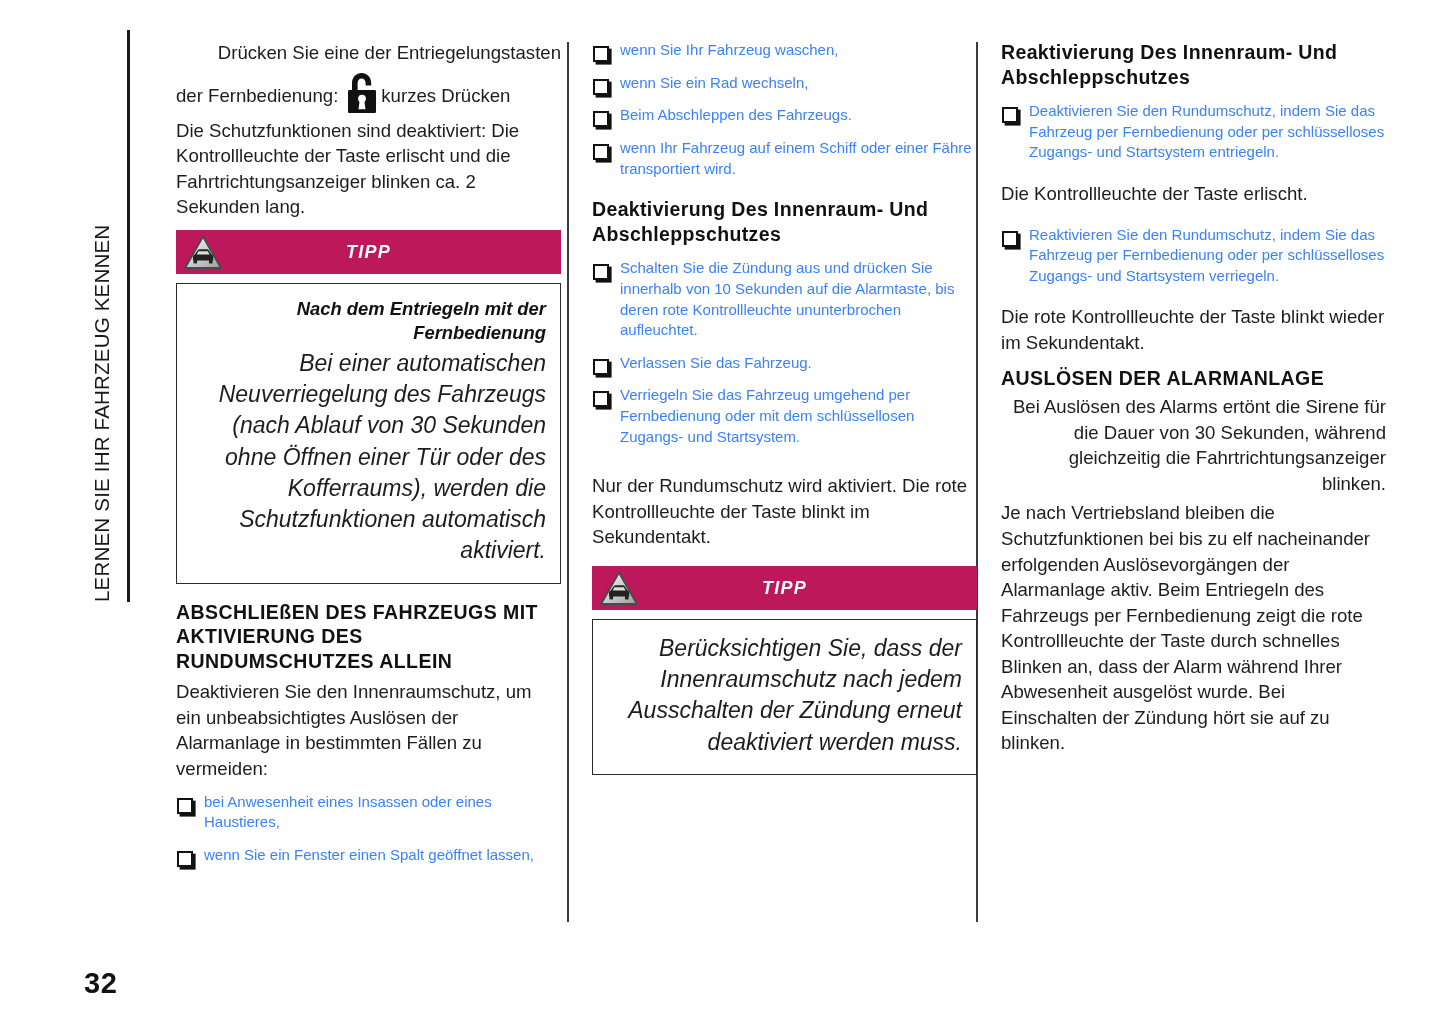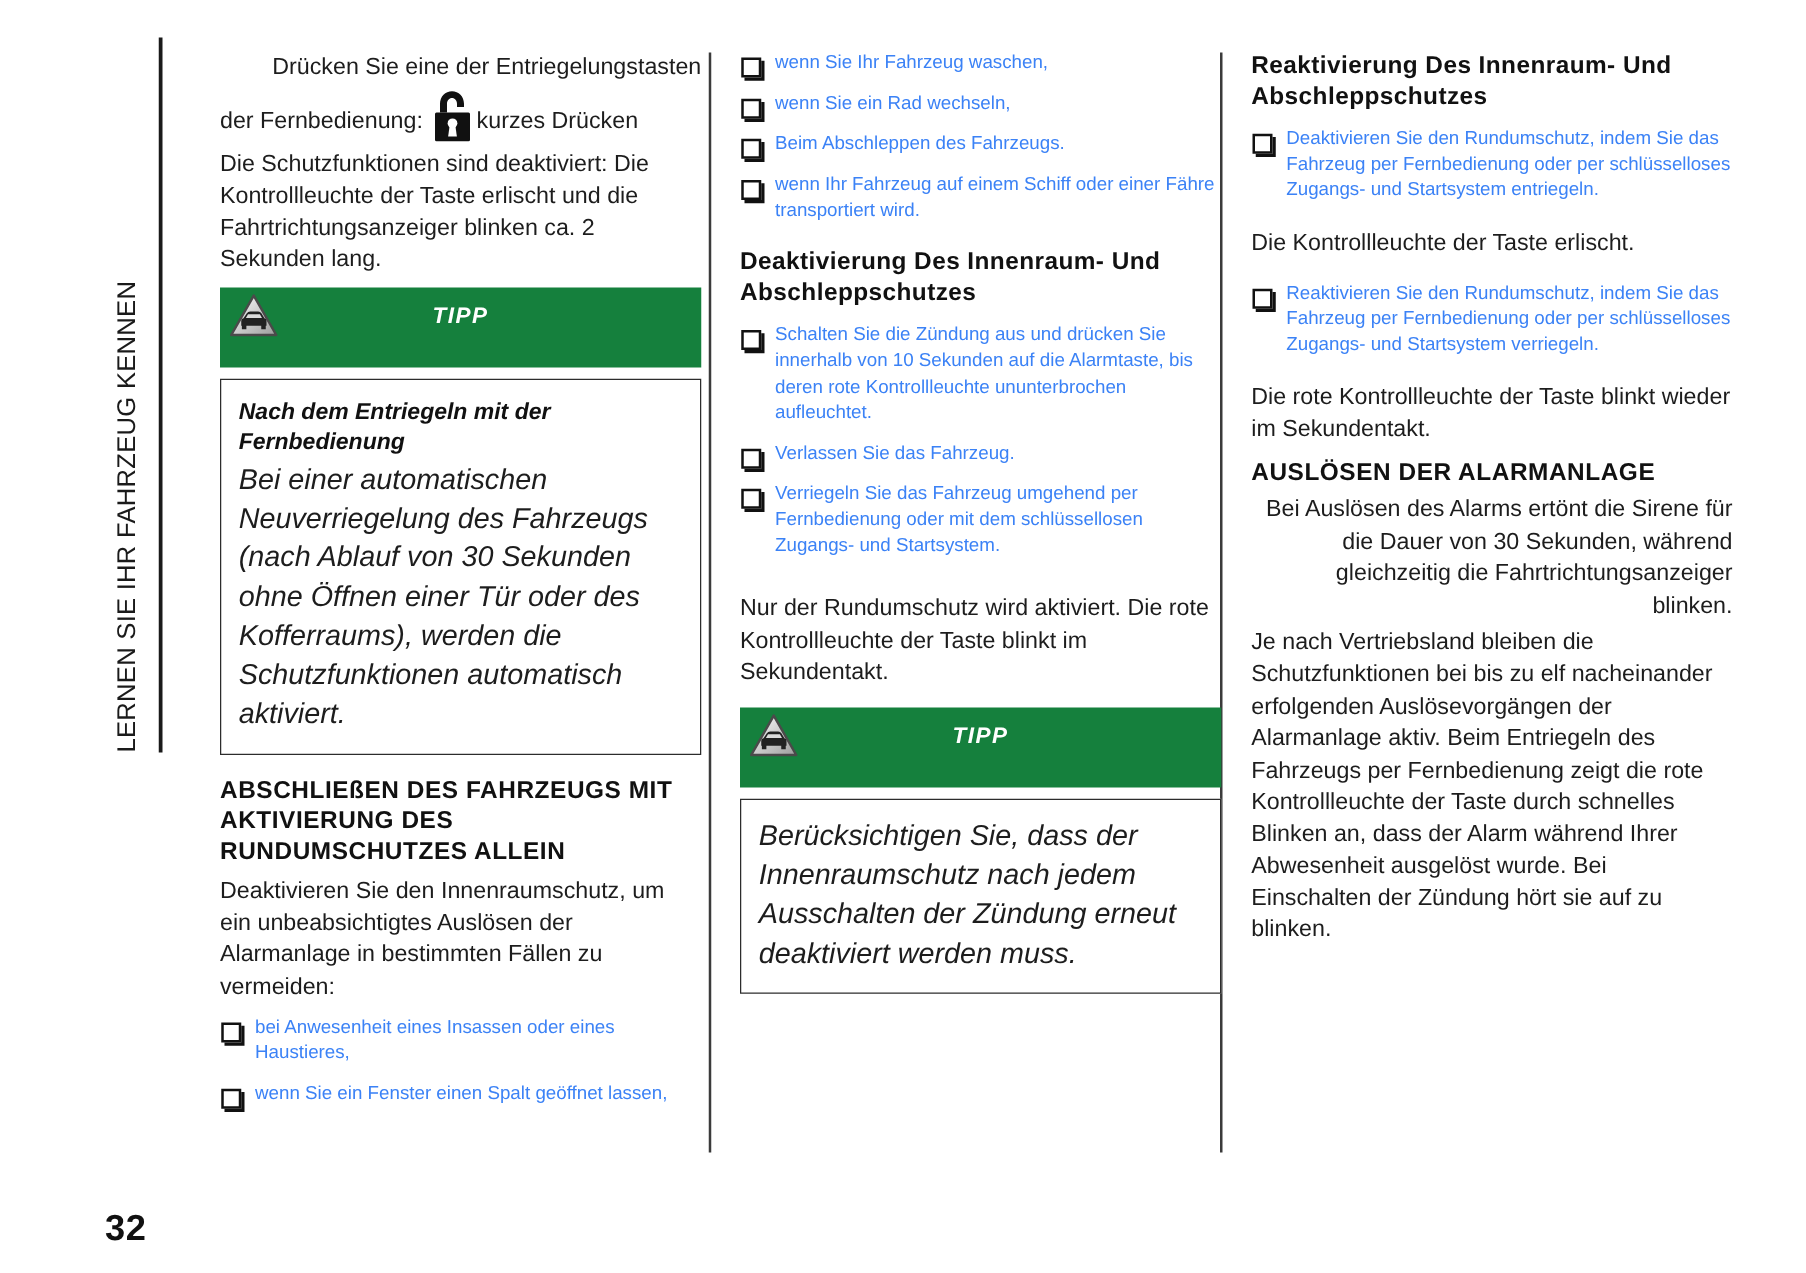--- a/index.html
+++ b/index.html
@@ -115,22 +115,22 @@
     display: inline-block;
     vertical-align: -14px;
     width: 40px;
     height: 46px;
     margin: 0 1px 0 2px;
   }
 
   
   .tipp-banner {
     position: relative;
-    height: 64px;
-    background: #15803d;
+    height: 44px;
+    background: #be185d;
     margin-top: 6px;
   }
   .tipp-icon {
     position: absolute;
     left: 6px;
     top: 3px;
     width: 42px;
     height: 40px;
   }
   .tipp-word {
@@ -143,20 +143,21 @@
     font-weight: bold;
     font-style: italic;
     color: #ffffff;
     letter-spacing: 1.2px;
   }
   .tipp-body {
     border: 1.5px solid #2c2c2c;
     padding: 13px 14px 16px 14px;
     margin-top: 9px;
     background: #ffffff;
+    text-align: right;
   }
   .tipp-body .t-title {
     font-size: 18.4px;
     font-weight: bold;
     font-style: italic;
     line-height: 1.33;
     margin: 0 0 2px 0;
     color: #111111;
   }
   .tipp-body .t-text {

